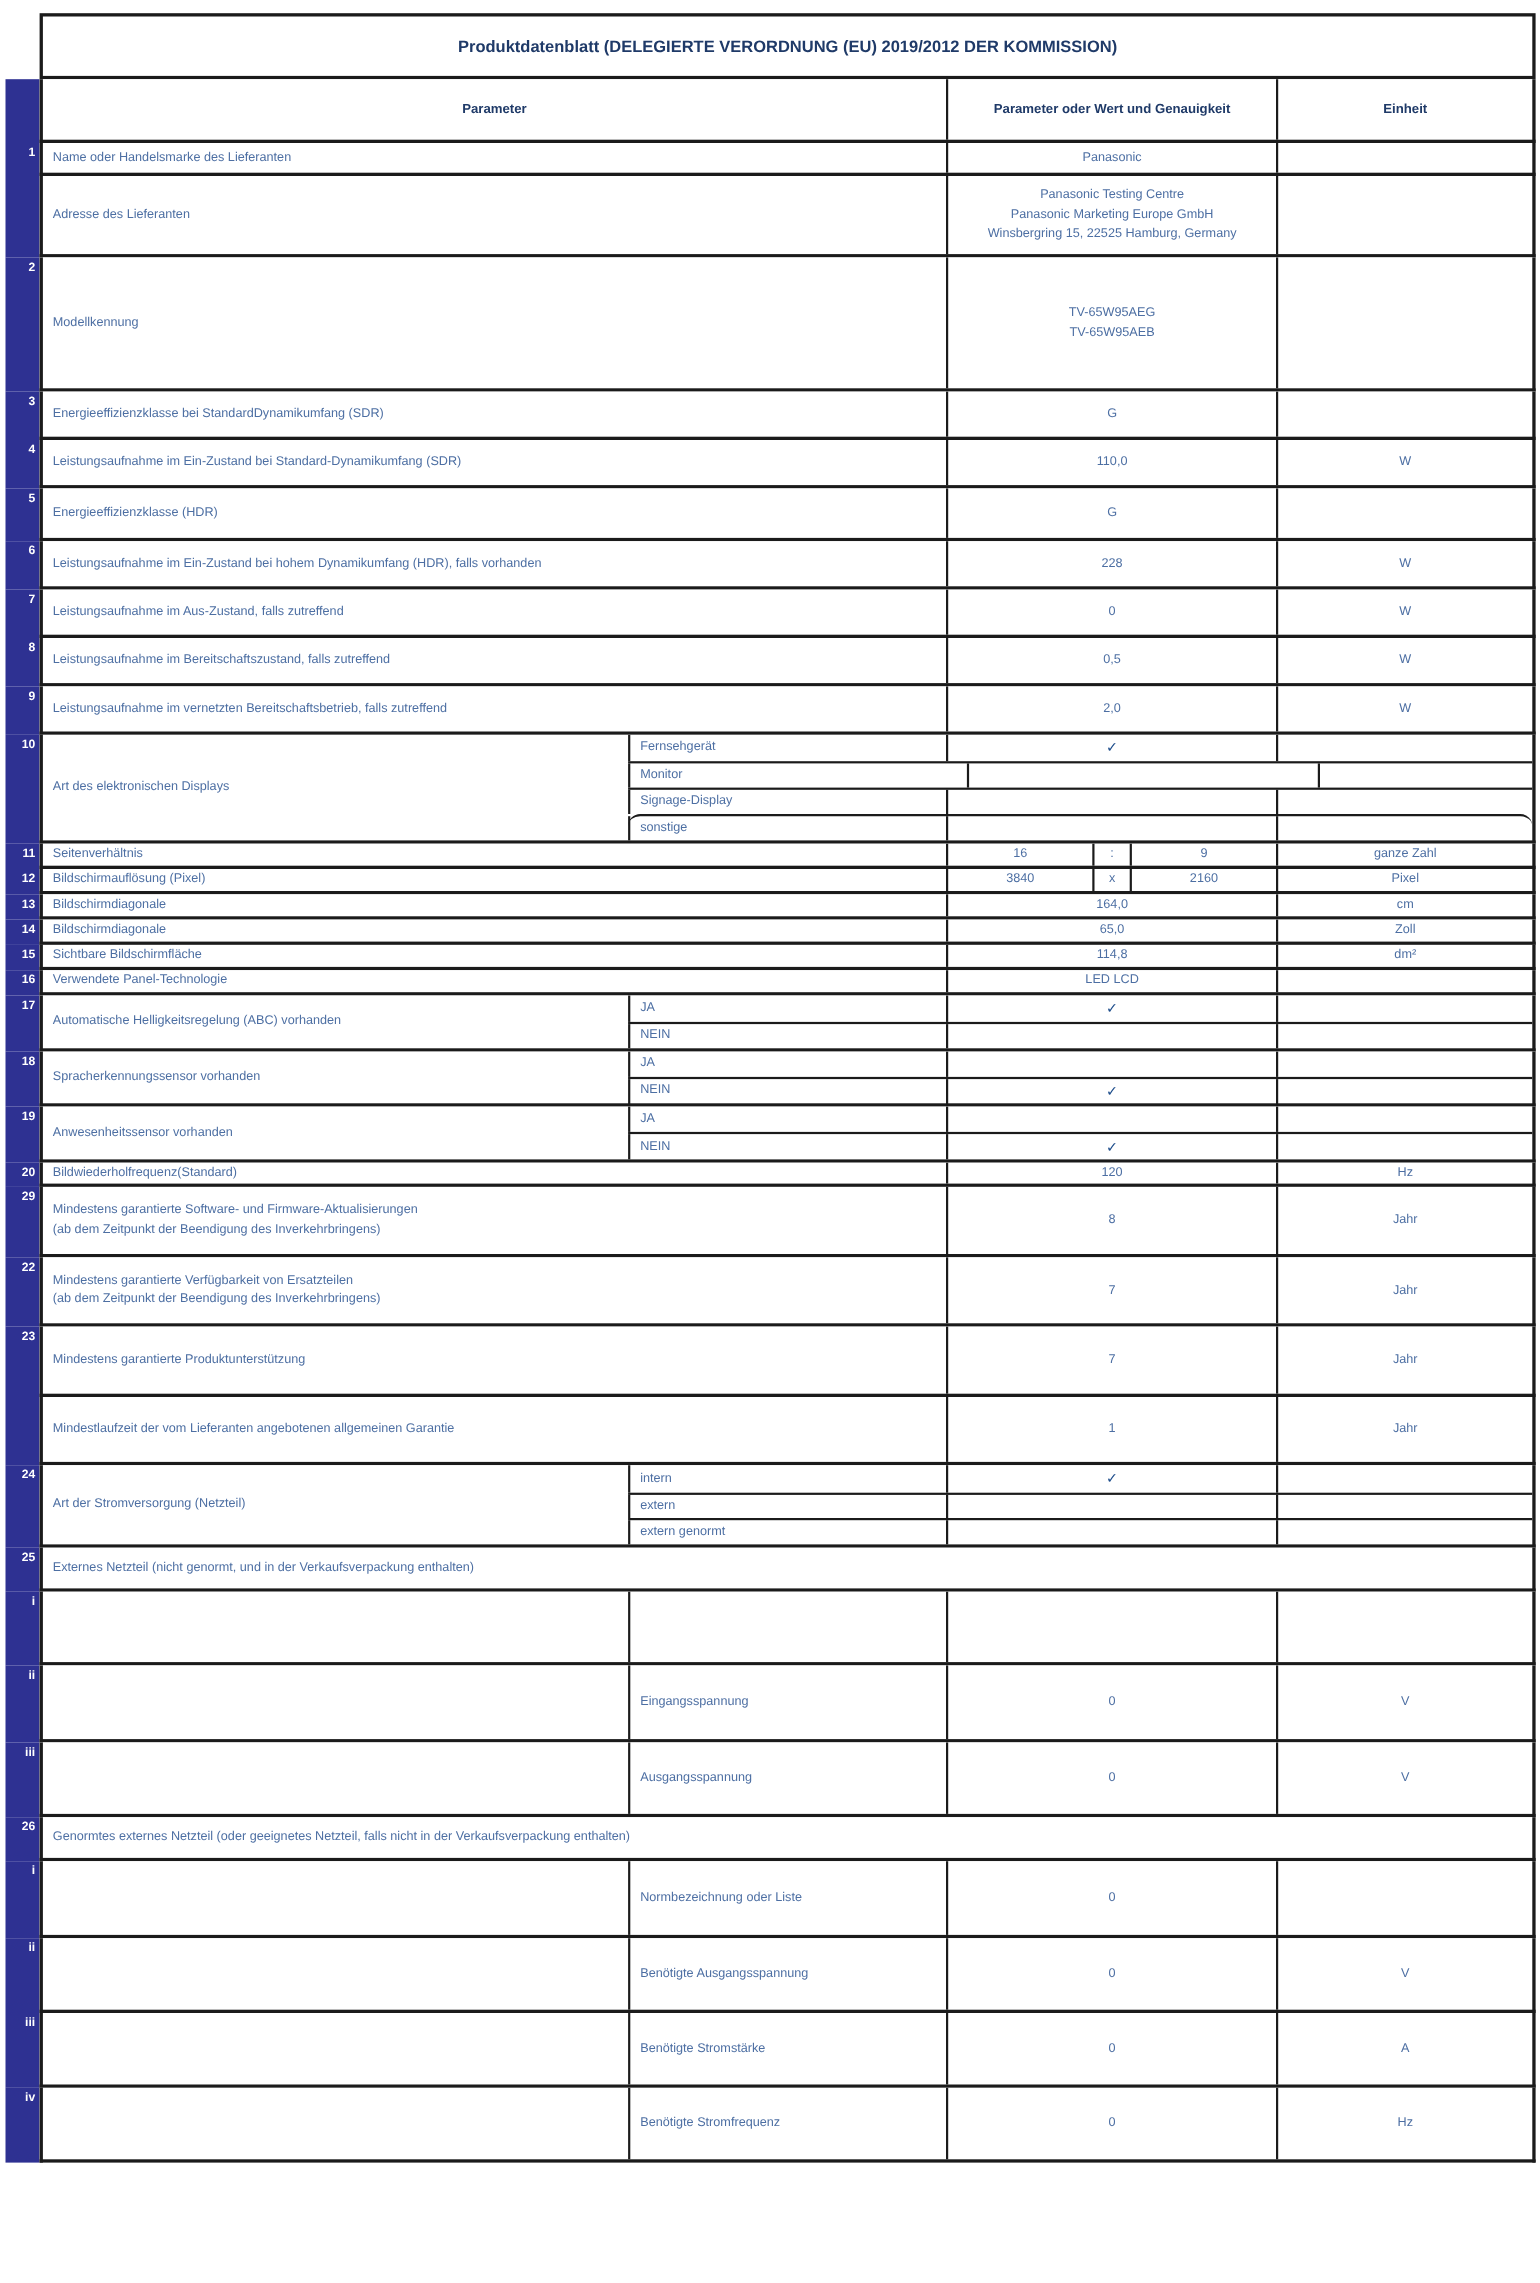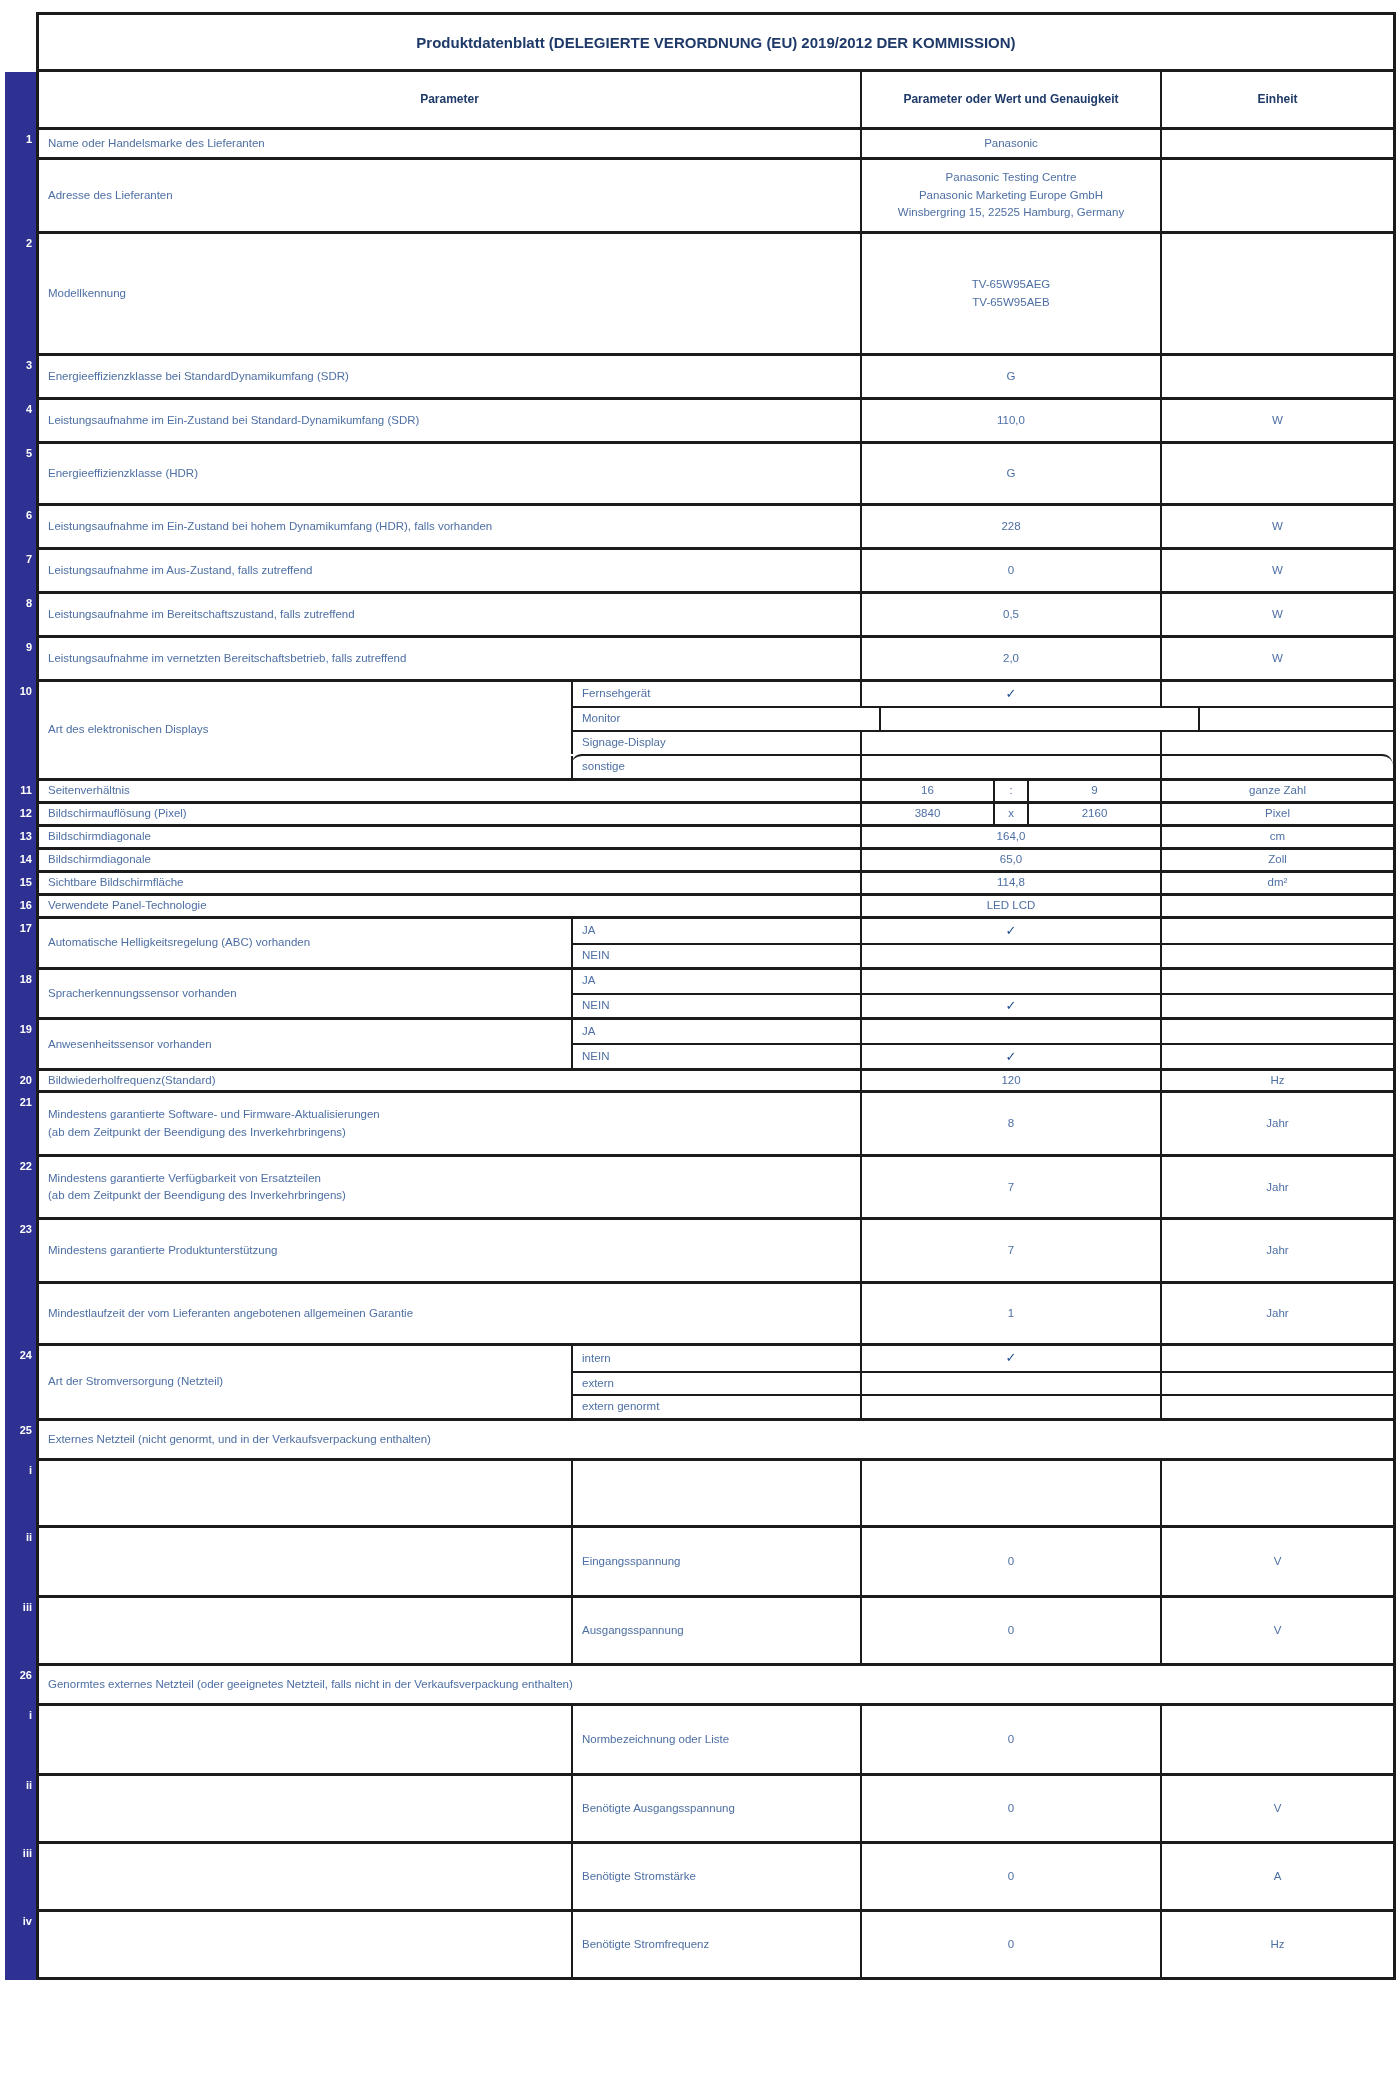--- a/index.html
+++ b/index.html
@@ -122,21 +122,21 @@
       <div class="trow">
         <div class="num">4</div>
         <div class="rowinner" style="height: 44px;">
           <div class="cell left c-param-full">Leistungsaufnahme im Ein-Zustand bei Standard-Dynamikumfang (SDR)</div>
           <div class="cell c-val">110,0</div>
           <div class="cell c-unit">W</div>
         </div>
       </div>
       <div class="trow">
         <div class="num">5</div>
-        <div class="rowinner" style="height: 62px;">
+        <div class="rowinner" style="height: 48px;">
           <div class="cell left c-param-full">Energieeffizienzklasse (HDR)</div>
           <div class="cell c-val">G</div>
           <div class="cell c-unit"></div>
         </div>
       </div>
       <div class="trow">
         <div class="num">6</div>
         <div class="rowinner" style="height: 44px;">
           <div class="cell left c-param-full">Leistungsaufnahme im Ein-Zustand bei hohem Dynamikumfang (HDR), falls vorhanden</div>
           <div class="cell c-val">228</div>
@@ -299,21 +299,21 @@
       </div>
       <div class="trow">
         <div class="num">20</div>
         <div class="rowinner" style="height: 22px;">
           <div class="cell left c-param-full">Bildwiederholfrequenz(Standard)</div>
           <div class="cell c-val">120</div>
           <div class="cell c-unit">Hz</div>
         </div>
       </div>
       <div class="trow">
-        <div class="num">21</div>
+        <div class="num">29</div>
         <div class="rowinner" style="height: 64px;">
           <div class="cell left c-param-full">Mindestens garantierte Software- und Firmware-Aktualisierungen
 (ab dem Zeitpunkt der Beendigung des Inverkehrbringens)</div>
           <div class="cell c-val">8</div>
           <div class="cell c-unit">Jahr</div>
         </div>
       </div>
       <div class="trow">
         <div class="num">22</div>
         <div class="rowinner" style="height: 63px;">

